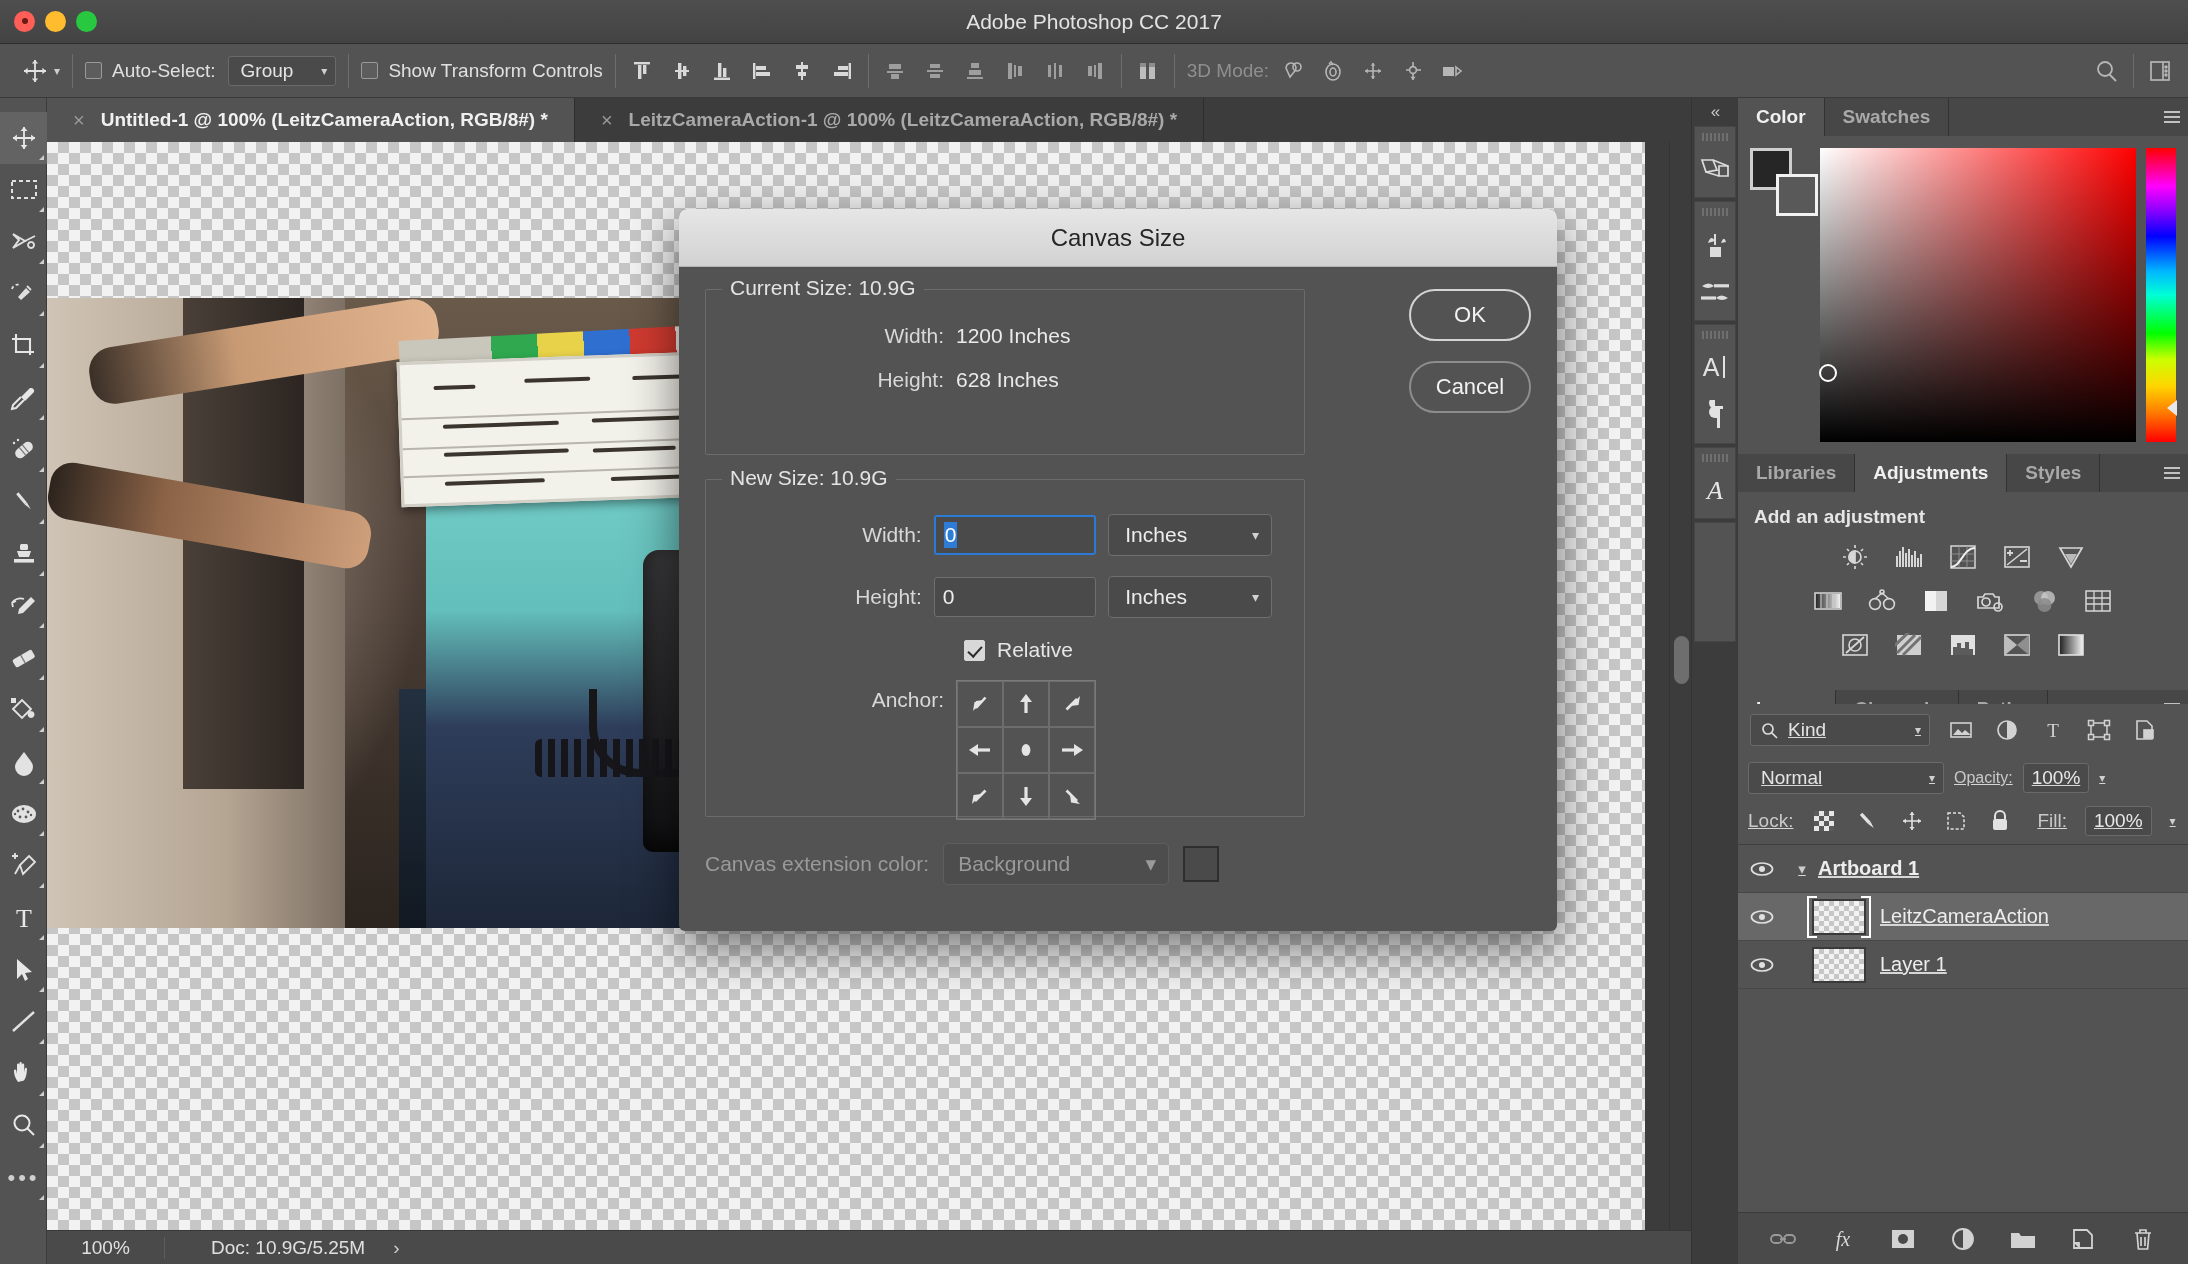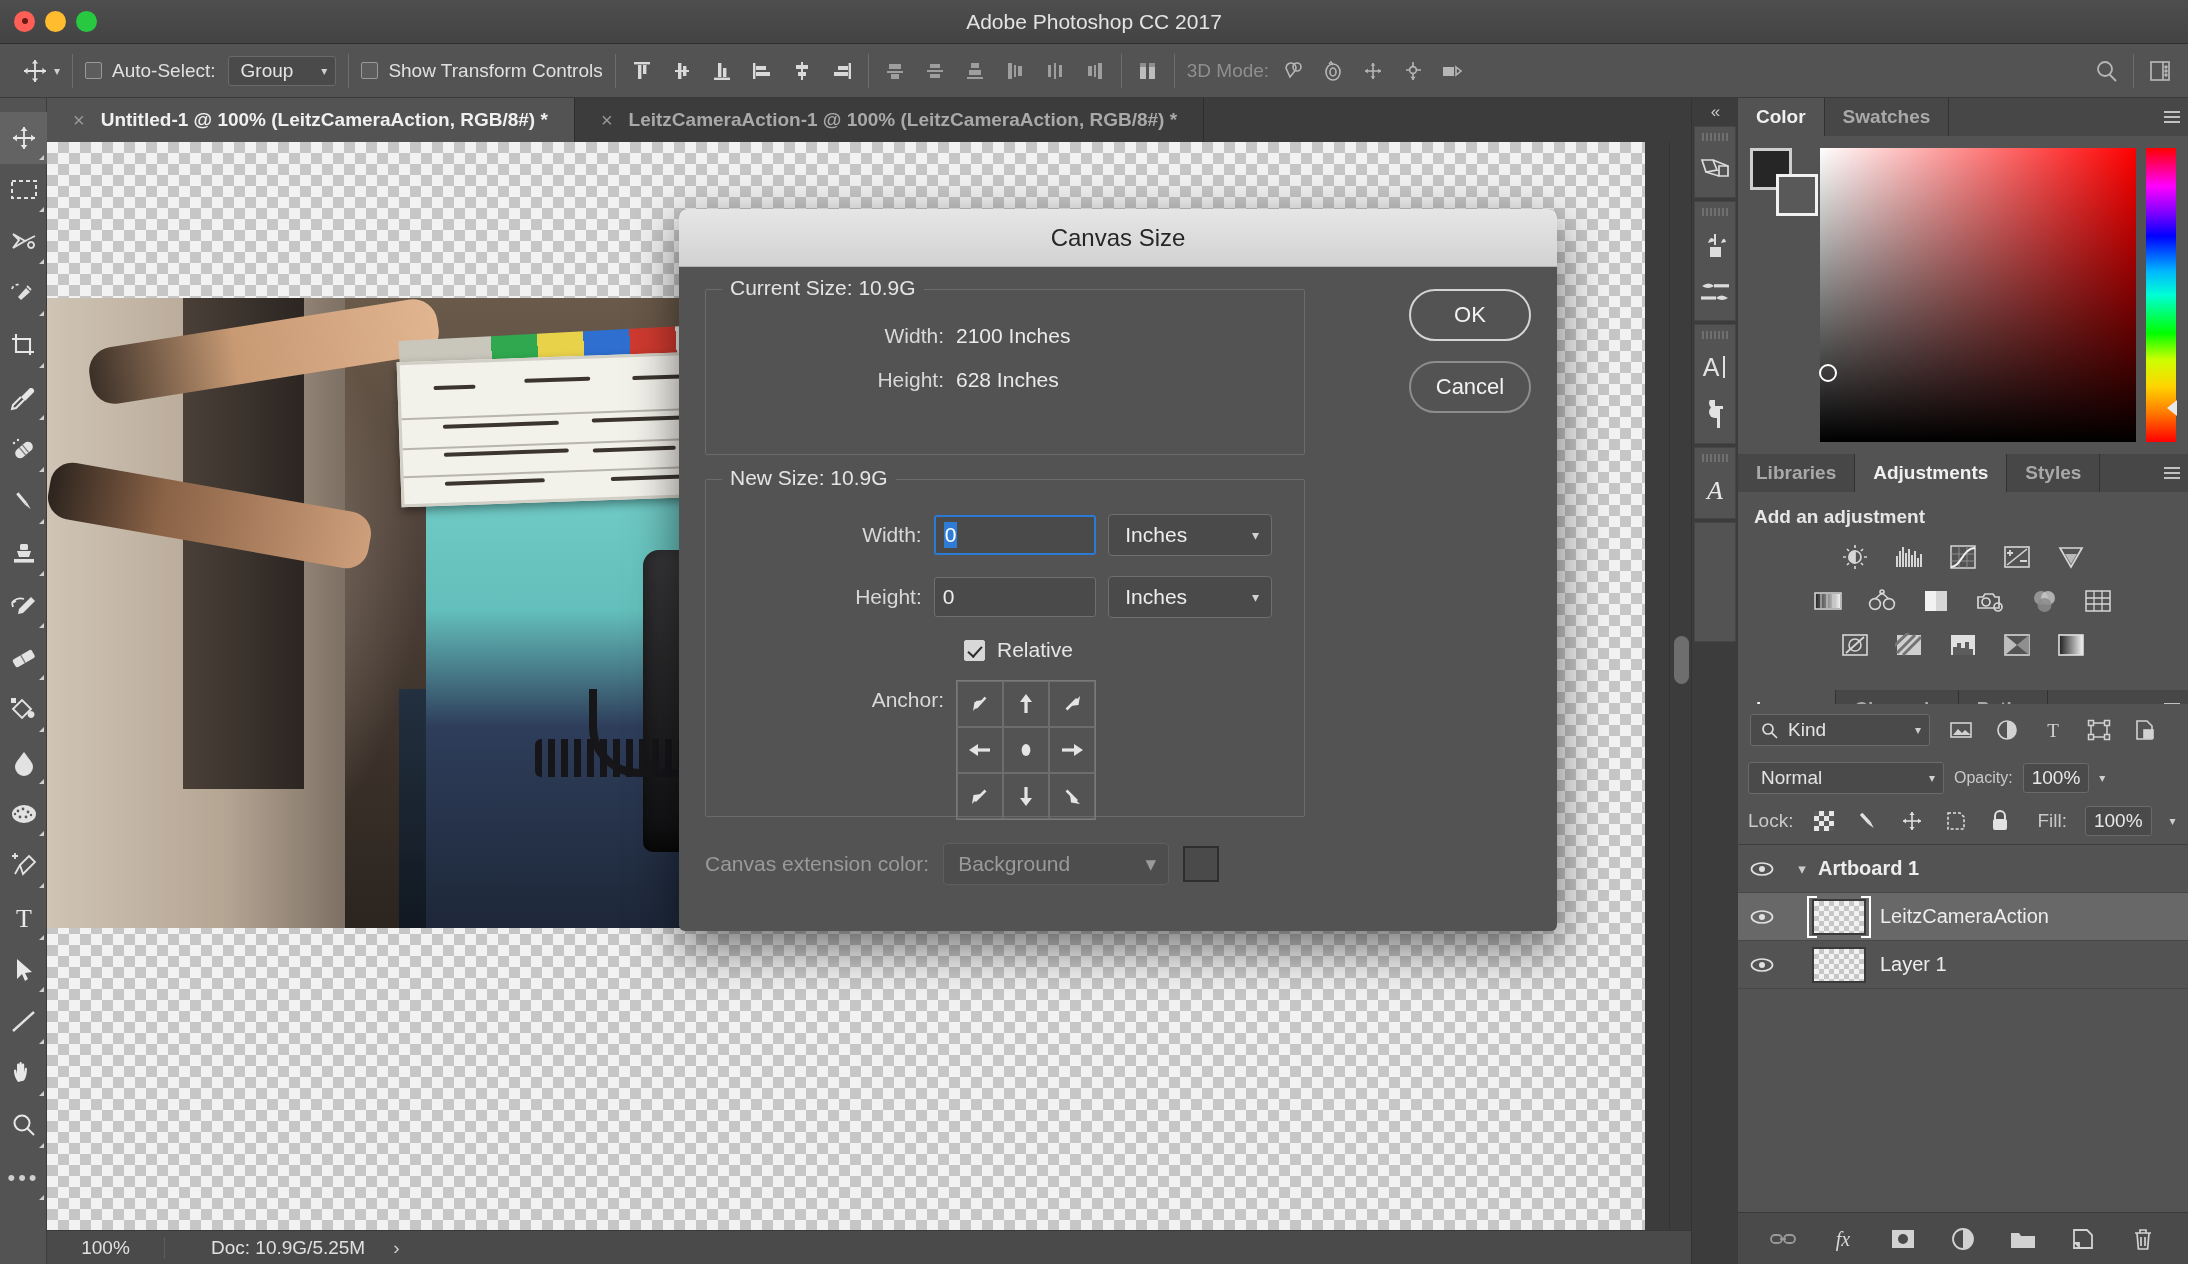--- a/index.html
+++ b/index.html
@@ -241,21 +241,21 @@
     border-top:8px solid transparent;border-bottom:8px solid transparent;
     border-right:10px solid #e8e8e8;}
 
   
   .adjpanel{ background:#535353; padding:14px 16px 16px; }
   .adj-title{ font-size:19px; font-weight:bold; color:#e6e6e6; margin-bottom:14px;}
   .adj-row{ display:flex; gap:20px; justify-content:center; margin-bottom:14px;}
   .adj-ico{ width:34px;height:30px; display:flex;align-items:center;justify-content:center;}
 
   
-  .layerspanel{ background:#535353; position:absolute; left:0; right:0; bottom:0; top:calc(318px + 38px + 212px + 38px); }
+  .layerspanel{ background:#535353; position:absolute; left:0; right:0; bottom:0; top:calc(318px + 38px + 212px + 38px);text-decoration:underline; }
   .lp-filter{ display:flex; align-items:center; gap:16px; padding:10px 12px; }
   .lp-kind{ display:flex; align-items:center; gap:10px; background:#4a4a4a;
     border:1px solid #6a6a6a; border-radius:3px; height:32px; padding:0 8px 0 10px; width:180px;}
   .lp-kind .lbl{ flex:1; font-size:19px; color:#e4e4e4;}
   .lp-ftico{ width:30px;height:26px;display:flex;align-items:center;justify-content:center;}
   .lp-blend{ display:flex; align-items:center; gap:10px; padding:6px 10px; }
   .lp-sel{ background:#4a4a4a;border:1px solid #6a6a6a;border-radius:3px;height:32px;
     display:flex;align-items:center;padding:0 8px 0 12px;gap:10px; font-size:19px; color:#e4e4e4;}
   .lp-sel.blend{ width:196px; }
   .lp-num{ background:#4a4a4a;border:1px solid #6a6a6a;border-radius:3px;height:30px;
@@ -1211,21 +1211,21 @@
 
       <div class="dlg-buttons">
         <button class="dbtn">OK</button>
         <button class="dbtn secondary">Cancel</button>
       </div>
 
       <div class="fieldset" style="width:600px; height:166px;">
         <span class="fs-legend">Current Size: 10.9G</span>
         <div class="rowline">
           <span class="lbl-r">Width:</span>
-          <span class="val">2100 Inches</span>
+          <span class="val">1200 Inches</span>
         </div>
         <div class="rowline">
           <span class="lbl-r">Height:</span>
           <span class="val">628 Inches</span>
         </div>
       </div>
 
       <div class="fieldset" style="width:600px; height:338px;">
         <span class="fs-legend">New Size: 10.9G</span>
 

